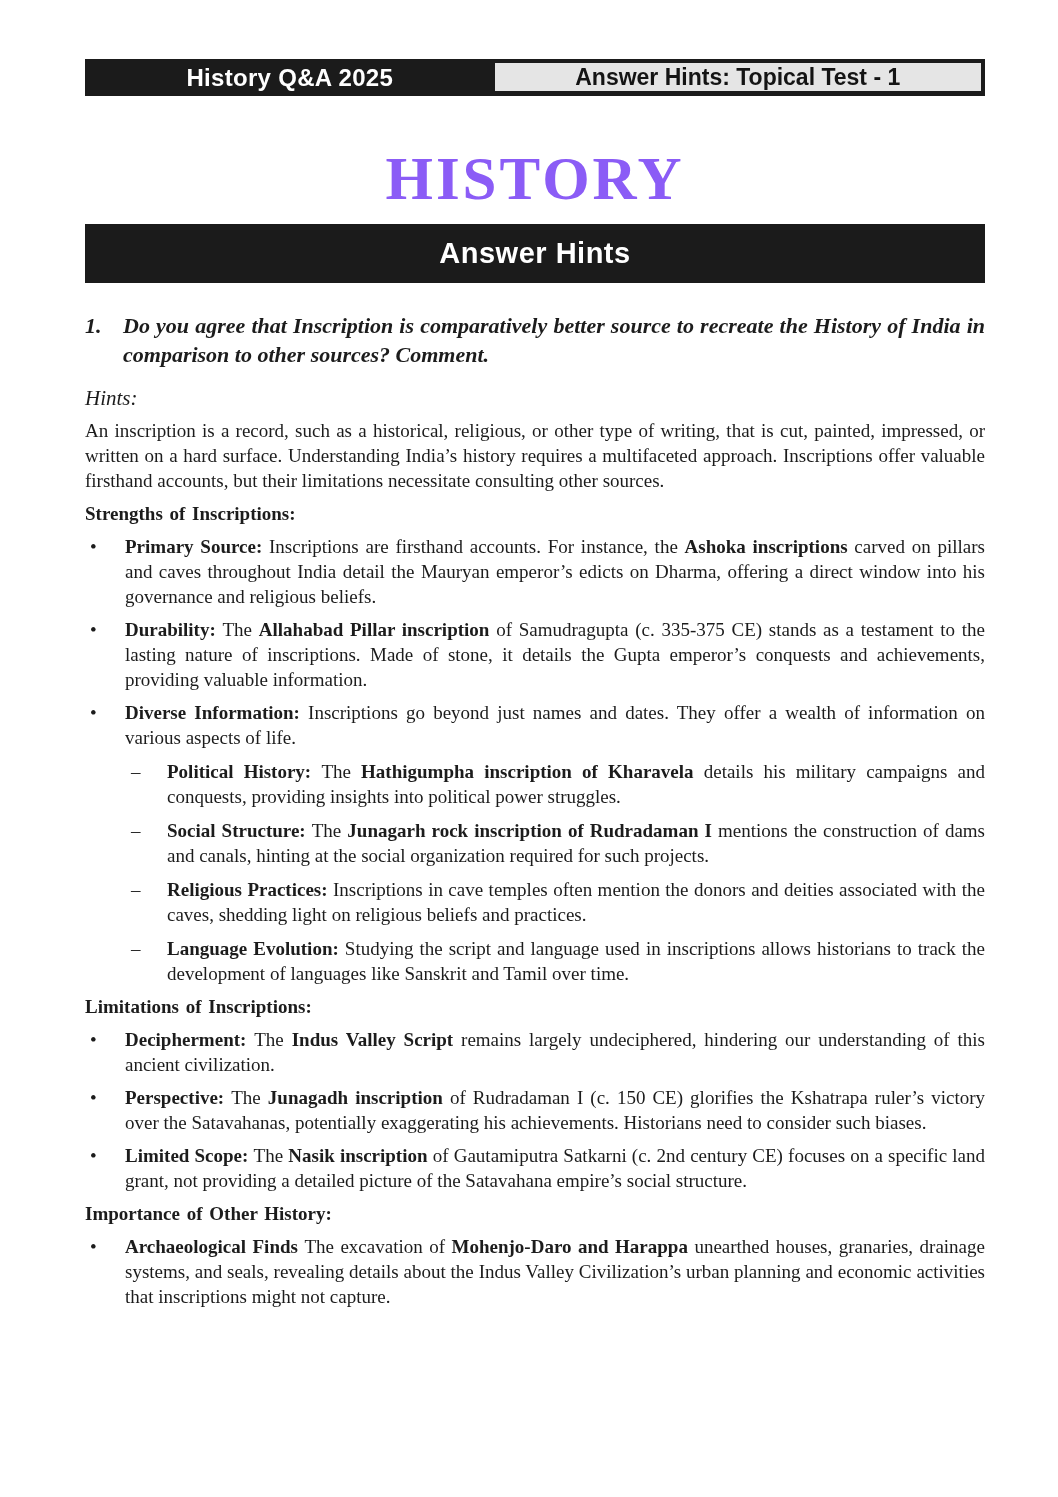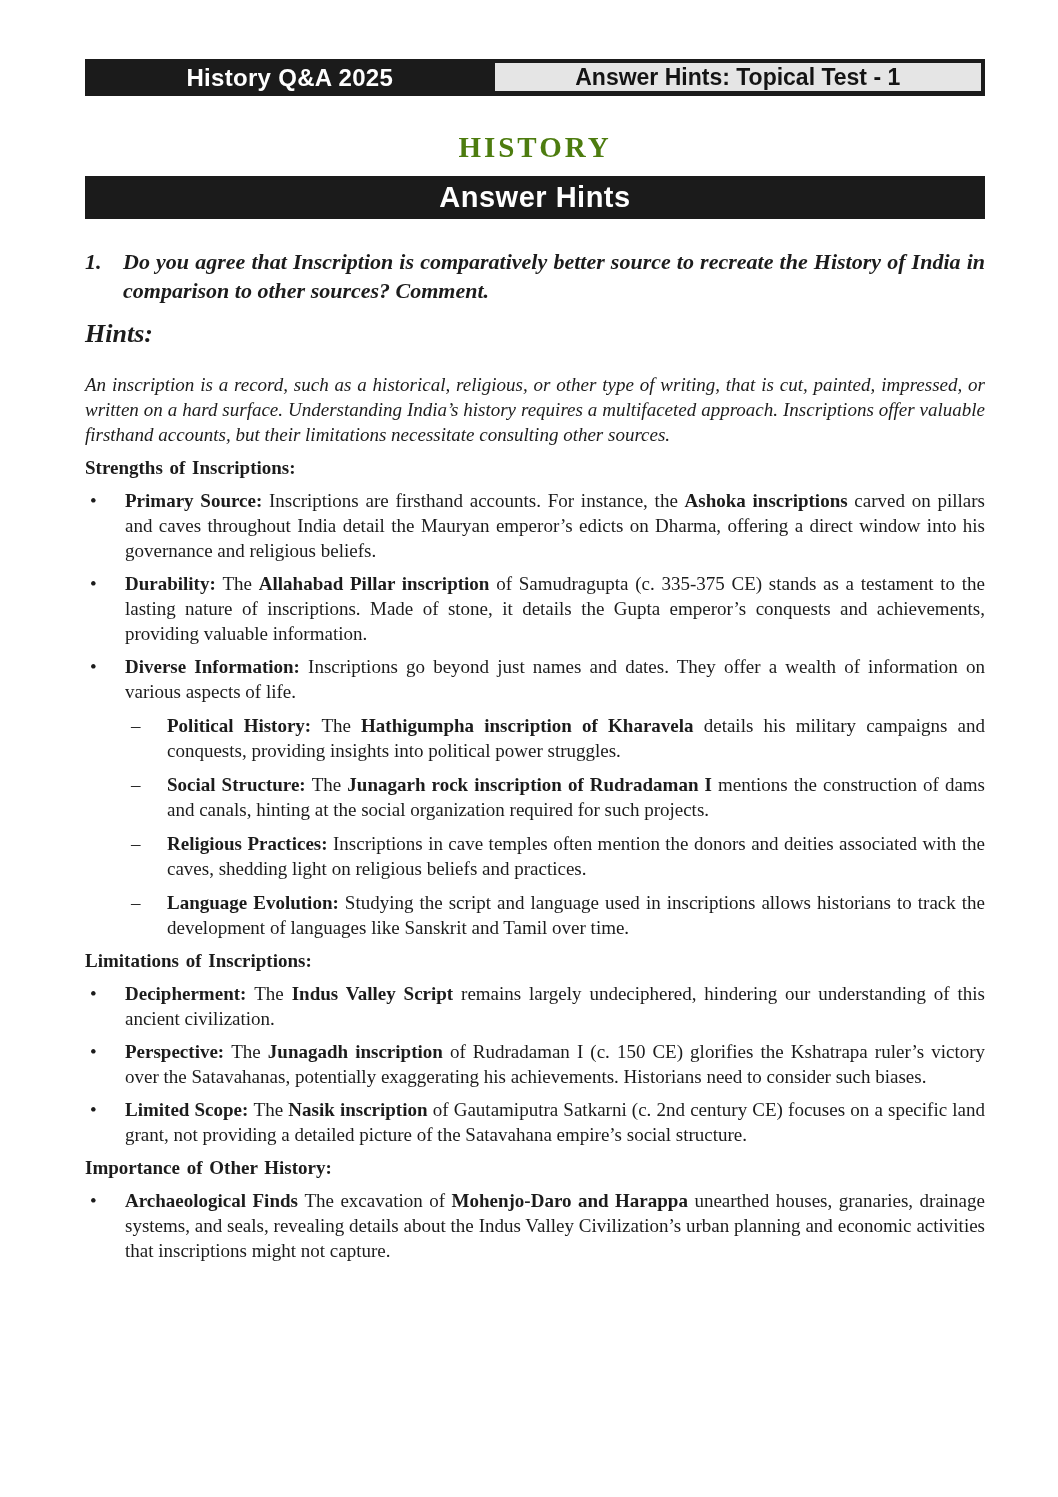--- a/index.html
+++ b/index.html
@@ -53,48 +53,48 @@
   .topbar-right-inner {
     background:#e5e5e5; height:100%;
     display:flex; align-items:center; justify-content:center;
     color:#141414;
     font-family:"Liberation Sans", sans-serif;
     font-weight:bold; font-size:23px;
   }
 
   
   .doc-title {
-    margin-top:36px;
+    margin-top:49px;
     text-align:center;
     font-family:"Liberation Serif", serif;
     font-weight:bold;
-    font-size:29px; line-height:1.1;
+    font-size:61px; line-height:1.1;
     letter-spacing:3px;
-    color:#4d7c0f;
+    color:#8b5cf6;
   }
   .hints-banner {
     margin-top:12px;
-    height:43px;
+    height:59px;
     background:#1b1b1b;
     color:#ffffff;
     display:flex; align-items:center; justify-content:center;
     font-family:"Liberation Sans", sans-serif;
     font-weight:bold; font-size:29px;
     letter-spacing:0.5px;
   }
 
   
   .question { display:flex; margin-top:28px; font-style:italic; font-weight:bold; font-size:22px; line-height:29px; }
   .qnum { flex:0 0 38px; }
   .qtext { flex:1 1 auto; text-align:justify; }
 
-  .hints-label { margin-top:16px; font-style:italic; font-weight:bold; font-size:26px; line-height:26px; }
+  .hints-label { margin-top:16px; font-style:italic; font-weight:normal; font-size:21px; line-height:26px; }
 
   
-  .intro { margin-top:25px; font-size:19px; line-height:25px; text-align:justify;font-style:italic; }
+  .intro { margin-top:7px; font-size:19px; line-height:25px; text-align:justify; }
 
   .section-heading { margin-top:8px; font-weight:bold; font-size:19px; line-height:25px; word-spacing:2px; }
 
   .bullet { display:flex; margin-top:8px; font-size:19px; line-height:25px; }
   .bullet .marker { flex:0 0 40px; padding-left:5px; }
   .sub-bullet { display:flex; margin-top:9px; margin-left:40px; font-size:19px; line-height:25px; }
   .sub-bullet .marker { flex:0 0 42px; padding-left:6px; }
   .item-text { flex:1 1 auto; text-align:justify; }
   .item-text b { font-weight:bold; }
   .marker { color:#1c1c1c; }

